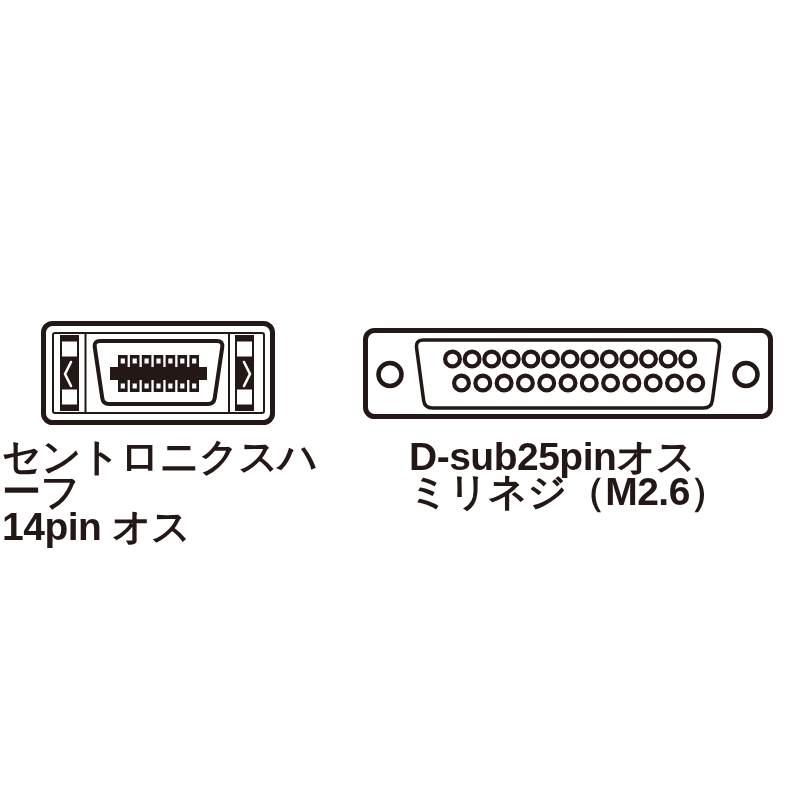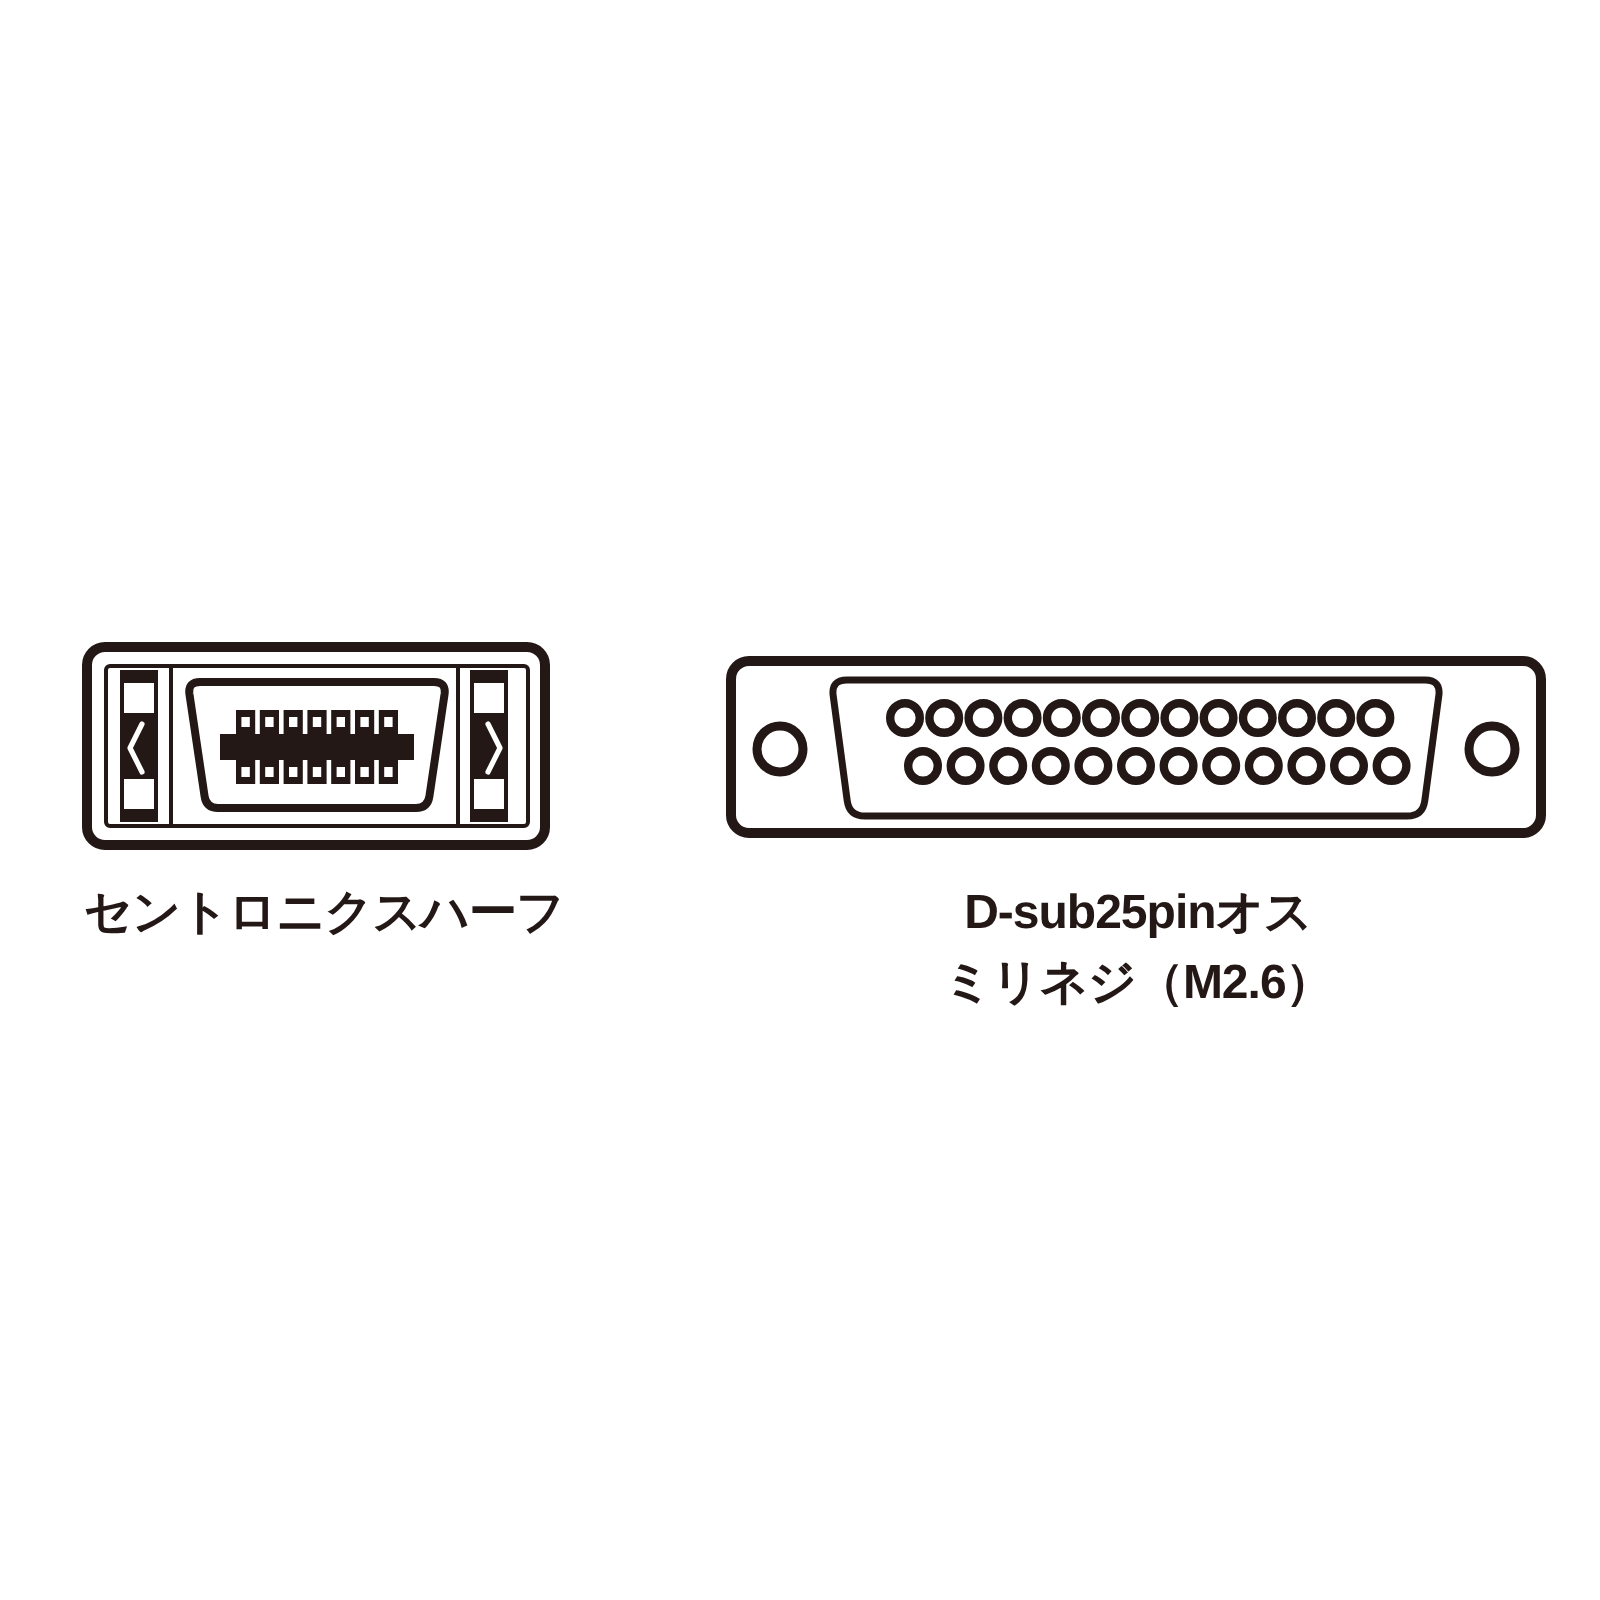--- a/index.html
+++ b/index.html
@@ -16,23 +16,22 @@
     font-family:"Liberation Sans","DejaVu Sans",sans-serif;
   }
   .connector{position:absolute;line-height:0;}
   #fig-left{left:41px;top:321px;}
   #fig-right{left:363px;top:328px;}
   svg{color:var(--line);display:block;}
   .caption{
     position:absolute;
     top:439px;
     width:320px;
-    text-align:center;
     font-weight:bold;
-    font-size:24px;
+    font-size:39px;
     line-height:35px;
     letter-spacing:-0.5px;
     color:var(--line);
   }
   #cap-left{left:2px;}
   #cap-right{left:409px;}
   .caption span{display:block;}
 </style>
 </head>
 <body>
@@ -134,19 +133,20 @@
           <circle cx="268.9" cy="55" r="7.4" fill="#ffffff" stroke="currentColor" stroke-width="4.2"></circle>
           <circle cx="290.20000000000005" cy="55" r="7.4" fill="#ffffff" stroke="currentColor" stroke-width="4.2"></circle>
           <circle cx="311.5" cy="55" r="7.4" fill="#ffffff" stroke="currentColor" stroke-width="4.2"></circle>
           <circle cx="332.8" cy="55" r="7.4" fill="#ffffff" stroke="currentColor" stroke-width="4.2"></circle>
         </g>
     </svg>
   </figure>
 
   <div class="caption" id="cap-left">
     <span>セントロニクスハーフ</span>
+    <span>14pin オス</span>
   </div>
   <div class="caption" id="cap-right">
     <span>D-sub25pinオス</span>
     <span>ミリネジ（M2.6）</span>
   </div>
 
 </div>
 
 </body></html>

